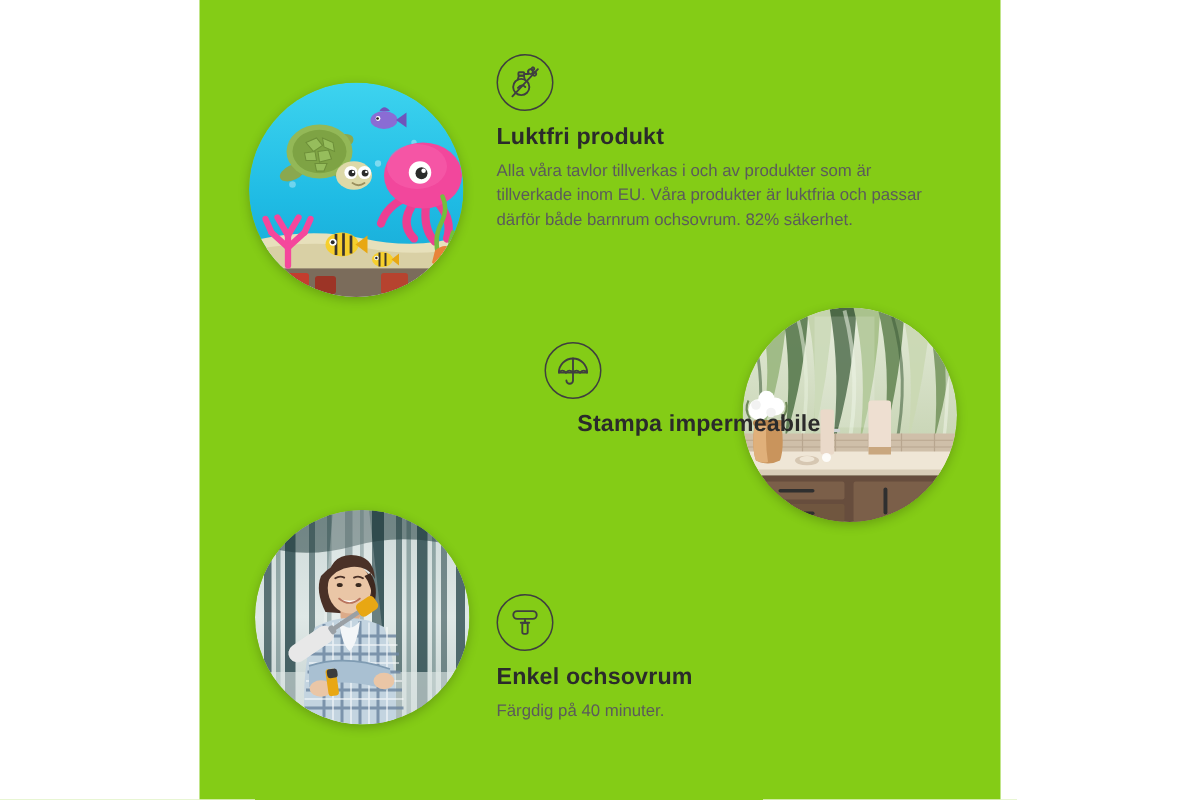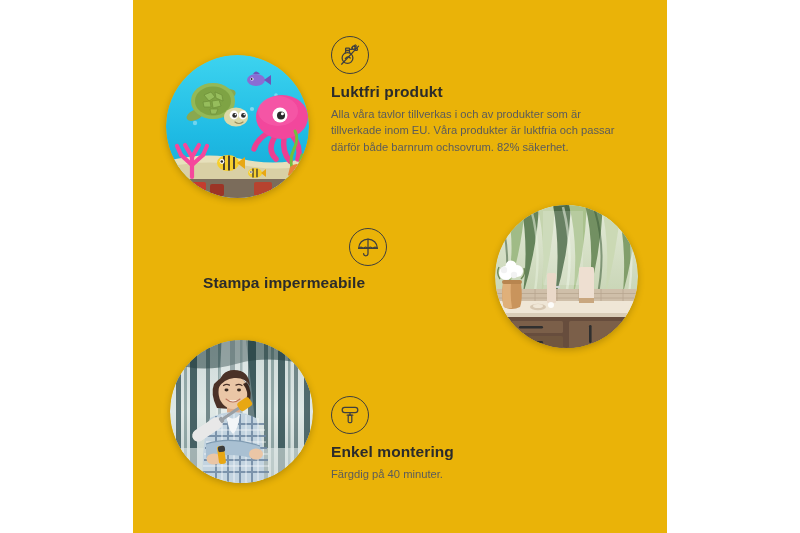--- a/index.html
+++ b/index.html
@@ -20,21 +20,21 @@
     width: 800px;
     height: 533px;
     background: #ffffff;
   }
   #content {
     position: absolute;
     left: 133px;
     top: 0;
     width: 534px;
     height: 533px;
-    background: #eab308;
+    background: #84cc16;
     overflow: hidden;
   }
 
   
   .feature {
     position: absolute;
   }
   .icon-wrap {
     width: 38px;
     height: 38px;
@@ -59,21 +59,21 @@
     font-size: 11.2px;
     color: #5b5b5b;
     line-height: 1.48;
     margin: 0;
   }
 
   
   #feature-1 { left: 198px; top: 36px; width: 302px; text-align: left; }
   #feature-1 .icon-wrap { margin-left: 0; }
 
-  #feature-2 { left: 70px;  top: 228px; width: 330px; text-align: left; }
+  #feature-2 { left: 84px;  top: 228px; width: 330px; text-align: right; }
   #feature-2 .icon-wrap { margin: 0 auto; }
   #feature-2 .f-title { margin-top: 8px; }
 
   #feature-3 { left: 198px; top: 396px; width: 300px; text-align: left; }
 
   
   .photo {
     position: absolute;
     border-radius: 50%;
     overflow: hidden;
@@ -454,18 +454,18 @@
 
     <div class="feature" id="feature-3">
       <div class="icon-wrap">
         <svg width="24" height="24" viewBox="0 0 24 24" fill="none" stroke="#3f3f3f" stroke-width="1.25" stroke-linecap="round" stroke-linejoin="round">
           <rect x="4.2" y="4.4" width="15.6" height="5.2" rx="2.6"></rect>
           <path d="M12 9.6 V12.2"></path>
           <path d="M9.2 12.2 H14.8"></path>
           <rect x="10.2" y="12.2" width="3.6" height="7.4" rx="1.2"></rect>
         </svg>
       </div>
-      <div class="f-title">Enkel montering</div>
+      <div class="f-title">Enkel ochsovrum</div>
       <div class="f-body">Färgdig på 40 minuter.</div>
     </div>
 
   </div>
 </div>
 
 </body></html>

